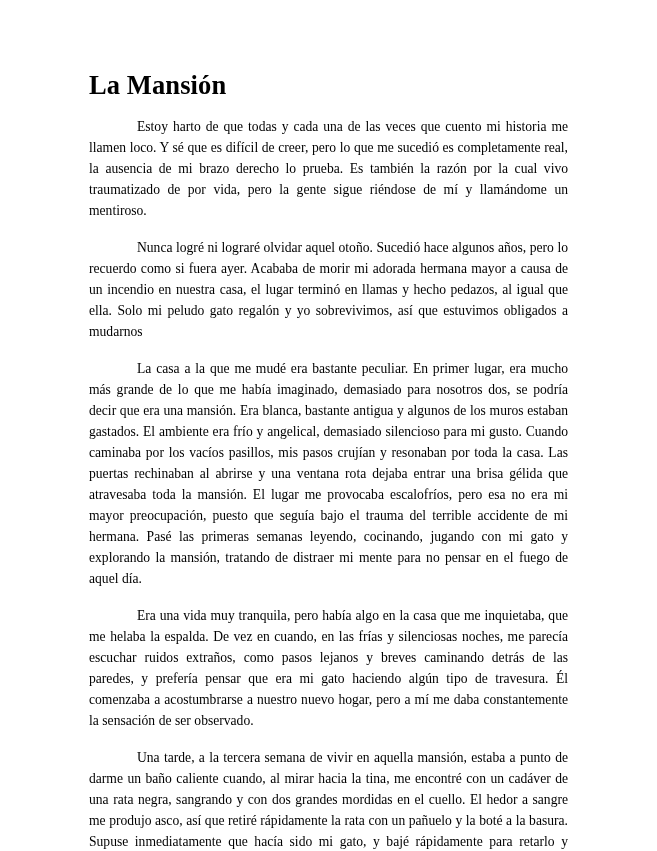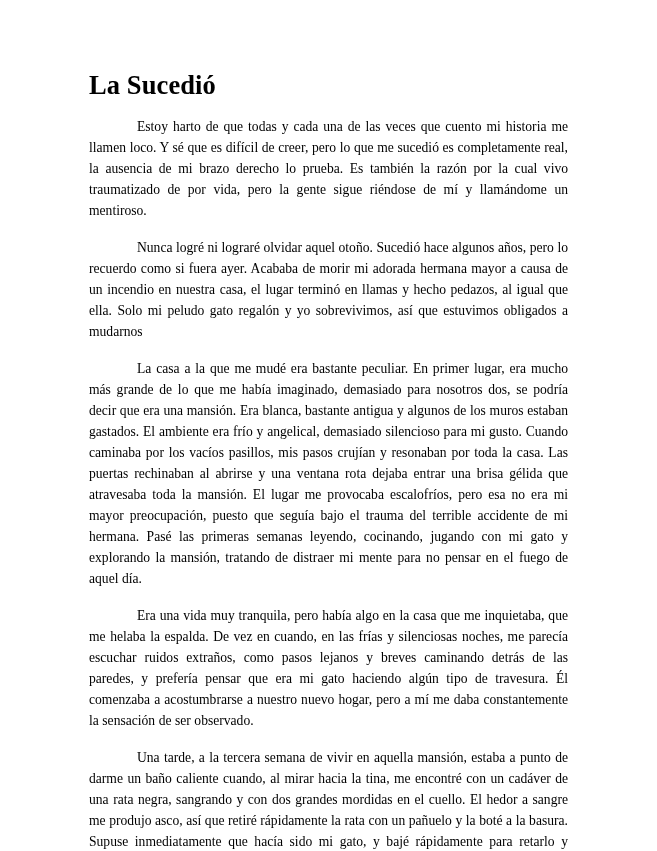--- a/index.html
+++ b/index.html
@@ -62,21 +62,21 @@
   .body-text p:last-child {
     margin-bottom: 0;
   }
 </style>
 </head>
 <body>
 
 <div class="page">
   <div class="content">
 
-    <h1 class="doc-title">La Sucedió</h1>
+    <h1 class="doc-title">La Mansión</h1>
 
     <div class="body-text">
       <p>Estoy harto de que todas y cada una de las veces que cuento mi historia me llamen loco. Y sé que es difícil de creer, pero lo que me sucedió es completamente real, la ausencia de mi brazo derecho lo prueba. Es también la razón por la cual vivo traumatizado de por vida, pero la gente sigue riéndose de mí y llamándome un mentiroso.</p>
       <p>Nunca logré ni lograré olvidar aquel otoño. Sucedió hace algunos años, pero lo recuerdo como si fuera ayer. Acababa de morir mi adorada hermana mayor a causa de un incendio en nuestra casa, el lugar terminó en llamas y hecho pedazos, al igual que ella. Solo mi peludo gato regalón y yo sobrevivimos, así que estuvimos obligados a mudarnos</p>
       <p>La casa a la que me mudé era bastante peculiar. En primer lugar, era mucho más grande de lo que me había imaginado, demasiado para nosotros dos, se podría decir que era una mansión. Era blanca, bastante antigua y algunos de los muros estaban gastados. El ambiente era frío y angelical, demasiado silencioso para mi gusto. Cuando caminaba por los vacíos pasillos, mis pasos crujían y resonaban por toda la casa. Las puertas rechinaban al abrirse y una ventana rota dejaba entrar una brisa gélida que atravesaba toda la mansión. El lugar me provocaba escalofríos, pero esa no era mi mayor preocupación, puesto que seguía bajo el trauma del terrible accidente de mi hermana. Pasé las primeras semanas leyendo, cocinando, jugando con mi gato y explorando la mansión, tratando de distraer mi mente para no pensar en el fuego de aquel día.</p>
       <p>Era una vida muy tranquila, pero había algo en la casa que me inquietaba, que me helaba la espalda. De vez en cuando, en las frías y silenciosas noches, me parecía escuchar ruidos extraños, como pasos lejanos y breves caminando detrás de las paredes, y prefería pensar que era mi gato haciendo algún tipo de travesura. Él comenzaba a acostumbrarse a nuestro nuevo hogar, pero a mí me daba constantemente la sensación de ser observado.</p>
       <p>Una tarde, a la tercera semana de vivir en aquella mansión, estaba a punto de darme un baño caliente cuando, al mirar hacia la tina, me encontré con un cadáver de una rata negra, sangrando y con dos grandes mordidas en el cuello. El hedor a sangre me produjo asco, así que retiré rápidamente la rata con un pañuelo y la boté a la basura. Supuse inmediatamente que hacía sido mi gato, y bajé rápidamente para retarlo y castigarlo, dejándolo sin cena aquella noche. El baño nunca dejó de oler a sangre desde aquel día.</p>
 
     </div>
 

